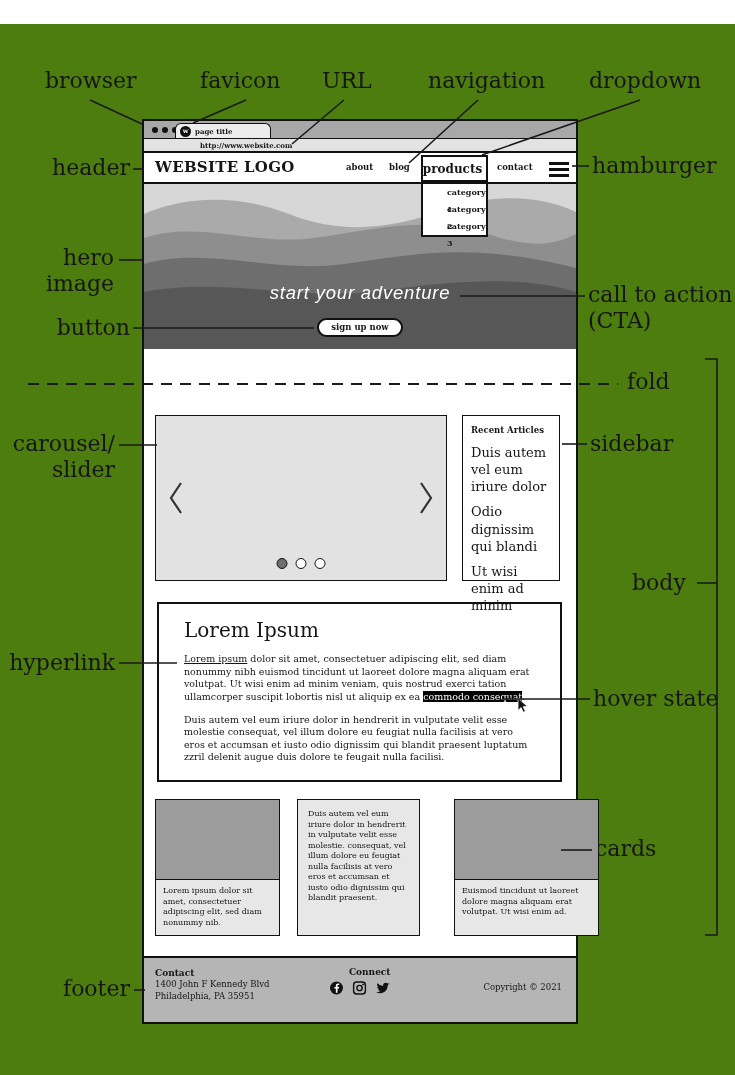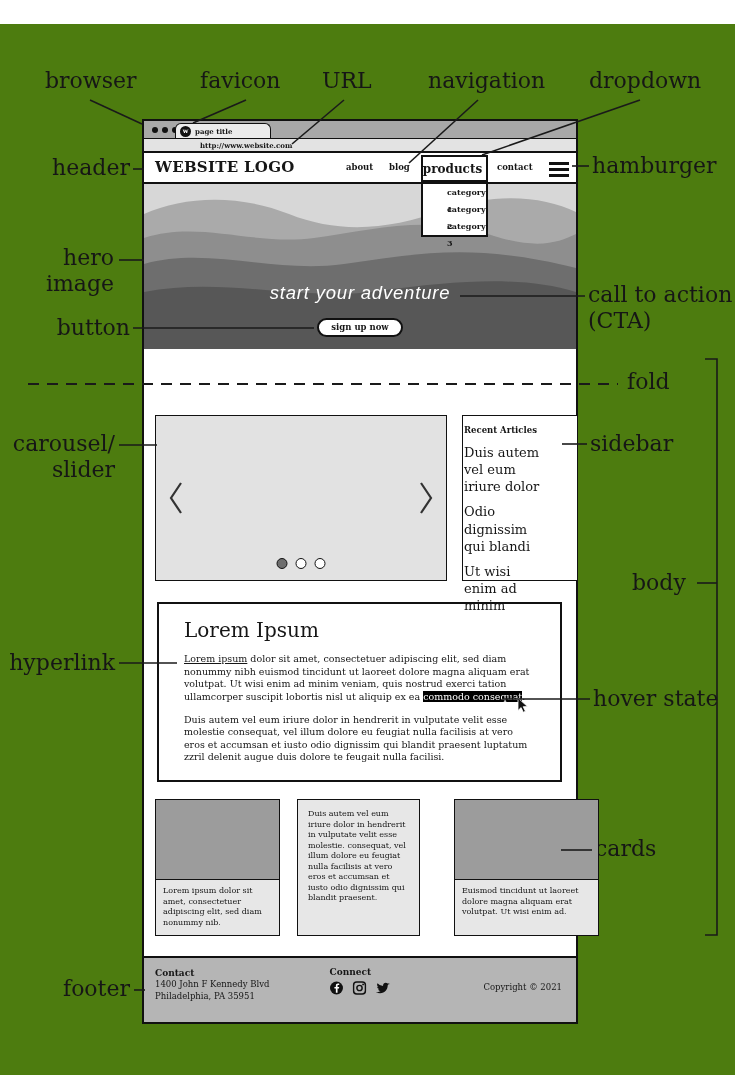--- a/index.html
+++ b/index.html
@@ -44,43 +44,43 @@
            background:#fff;border:2px solid #111;border-radius:10px;box-sizing:border-box;
            text-align:center;line-height:15px;font-size:8.5px;font-weight:bold;}
   
   .carousel{position:absolute;left:11px;top:294px;width:292px;height:166px;background:#e2e2e2;
             border:1.6px solid #111;box-sizing:border-box;}
   .chev{position:absolute;top:50%;margin-top:-17px;}
   .chev.left{left:12px;} .chev.right{right:12px;}
   .dots{position:absolute;bottom:11px;left:50%;transform:translateX(-50%);display:flex;gap:8px;}
   .dot{width:11px;height:11px;border-radius:50%;border:1.5px solid #111;background:#fff;box-sizing:border-box;}
   .dot.active{background:#6e6e6e;}
-  .sidebar{position:absolute;left:318px;top:294px;width:116px;height:166px;background:#fff;
-           border:1.6px solid #111;box-sizing:border-box;padding:9px 1px;}
+  .sidebar{position:absolute;left:318px;top:294px;width:98px;height:166px;background:#fff;
+           border:1.6px solid #111;box-sizing:border-box;padding:9px 8px;}
   .sb-title{font-size:8.5px;font-weight:bold;margin-bottom:9px;}
   .sb-item{font-size:13px;line-height:1.32;margin-bottom:8px;width:78px;}
   .article{position:absolute;left:13px;top:481px;width:405px;height:180px;border:2px solid #111;
            box-sizing:border-box;padding:14px 28px 4px 25px;}
   .art-title{font-size:20px;margin:0 0 11px 0;font-weight:normal;}
   .article p{margin:0 0 10px 0;font-size:9.5px;line-height:1.33;width:348px;}
   .link{text-decoration:underline;}
   .hl{background:#000;color:#fff;position:relative;}
   .hl svg{position:absolute;right:-6px;bottom:-11px;}
   .cards-row{position:absolute;top:678px;left:0;width:100%;height:137px;}
   .card{position:absolute;top:0;height:137px;border:1.6px solid #111;background:#e7e7e7;box-sizing:border-box;}
   .card.c1{left:11px;width:125px;} .card.c2{left:153px;width:123px;} .card.c3{left:310px;width:145px;}
   .card .img{width:100%;height:80px;background:#9c9c9c;border-bottom:1.6px solid #111;box-sizing:border-box;}
   .card .txt{padding:6px 7px;font-size:8px;line-height:1.32;}
   .card.c2 .txt{padding:9px 10px;}
   
   .sitefoot{position:absolute;left:0;top:835px;width:100%;height:66px;background:#b5b5b5;
             border-top:2px solid #111;box-sizing:border-box;}
   .f-contact{position:absolute;left:11px;top:9px;font-size:8.5px;line-height:1.35;}
   .f-title{font-size:9px;font-weight:bold;}
-  .f-connect{position:absolute;left:50%;transform:translateX(-50%);top:9px;text-align:left;}
+  .f-connect{position:absolute;left:50%;transform:translateX(-50%);top:9px;text-align:right;}
   .f-social{display:flex;gap:9px;margin-top:4px;justify-content:center;}
   .f-copy{position:absolute;right:14px;top:24px;font-size:8.5px;}
   
   .overlay{position:absolute;left:0;top:0;z-index:10;pointer-events:none;}
 </style>
 </head>
 <body>
 
 <div class="canvas">
 

